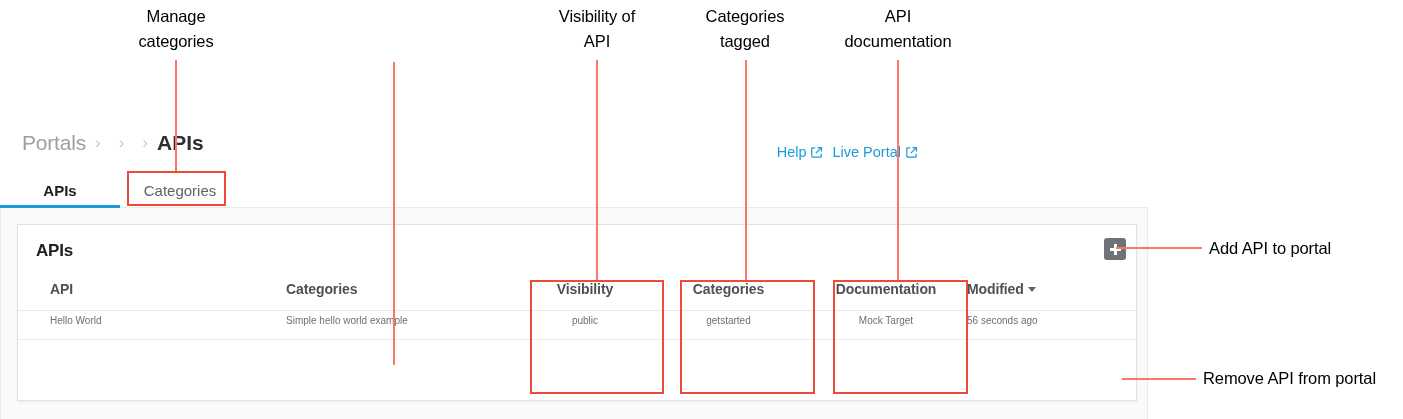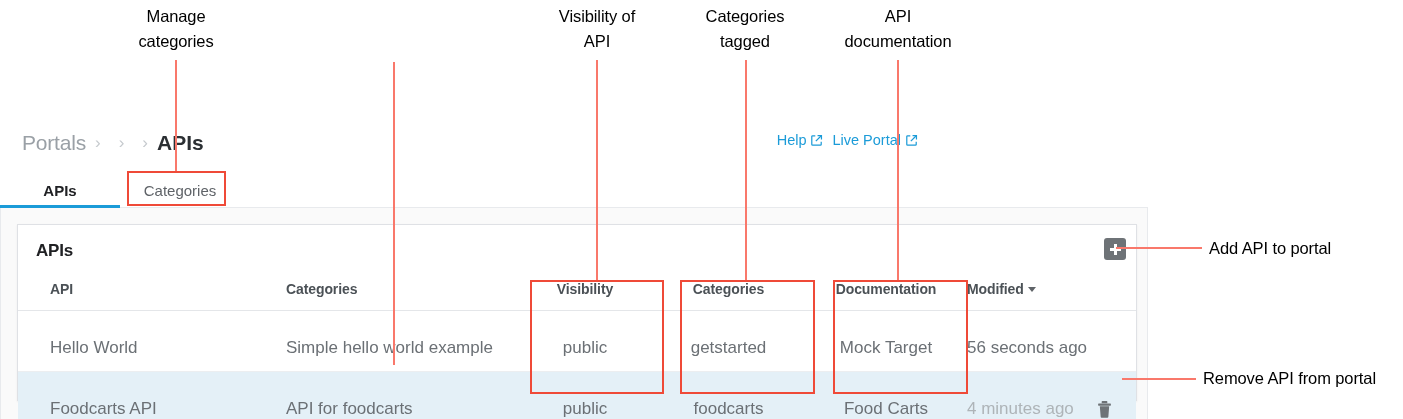--- a/index.html
+++ b/index.html
@@ -96,21 +96,21 @@
     width: 0; height: 0;
     border-left: 4.5px solid transparent;
     border-right: 4.5px solid transparent;
     border-top: 5px solid #8b9096;
     margin-left: 22px;
   }
 
   
   .top-links {
     position: absolute;
-    right: 18px; top: 28px;
+    right: 18px; top: 40px;
     display: flex;
     align-items: center;
     gap: 9px;
     font-size: 14.5px;
   }
   .top-link {
     color: #1b9bd8;
     text-decoration: none;
     display: inline-flex;
     align-items: center;
@@ -215,23 +215,23 @@
     font-size: 14px;
     font-weight: 700;
     color: #4b5156;
     text-align: left;
     padding: 0 0 13px 0;
     border-bottom: 1px solid #e4e6e9;
     letter-spacing: -0.1px;
     white-space: nowrap;
   }
   table.api-table td {
-    font-size: 17px;
+    font-size: 10px;
     color: #6b7075;
-    padding: 27px 0 13px 0;
+    padding: 4px 0 13px 0;
     border-bottom: 1px solid #eceef0;
     white-space: nowrap;
   }
   tr.row-selected td {
     background: #e4f0f7;
     border-bottom: 1px solid #d6e6f0;
   }
   .col-api      { width: 268px; padding-left: 32px !important; }
   .col-desc     { width: 232px; }
   .col-vis      { width: 134px; text-align: center !important; }
@@ -330,39 +330,20 @@
             <td class="col-desc">Simple hello world example</td>
             <td class="col-vis">public</td>
             <td class="col-cat">getstarted</td>
             <td class="col-doc">Mock Target</td>
             <td class="col-mod">
               <div class="mod-cell">
                 <span>56 seconds ago</span>
               </div>
             </td>
           </tr>
-          <tr class="row-selected">
-            <td class="col-api">Foodcarts API</td>
-            <td class="col-desc">API for foodcarts</td>
-            <td class="col-vis">public</td>
-            <td class="col-cat">foodcarts</td>
-            <td class="col-doc">Food Carts</td>
-            <td class="col-mod">
-              <div class="mod-cell">
-                <span class="mod-muted">4 minutes ago</span>
-                <span class="trash">
-                  <svg viewBox="0 0 16 18" width="15" height="17">
-                    <rect x="5" y="0" width="6" height="2.4" rx="0.6" fill="#6e7377"></rect>
-                    <rect x="1.2" y="2.6" width="13.6" height="2.3" rx="0.6" fill="#6e7377"></rect>
-                    <path d="M3 5.6h10l-0.9 11.2a1 1 0 0 1-1 0.9H4.9a1 1 0 0 1-1-0.9z" fill="#6e7377"></path>
-                  </svg>
-                </span>
-              </div>
-            </td>
-          </tr>
         </tbody>
       </table>
     </div>
   </div>
 
   <div class="ann-label" style="left:106px; top:4px; width:140px;">Manage
 categories</div>
   <div class="ann-label" style="left:527px; top:4px; width:140px;">Visibility of
 API</div>
   <div class="ann-label" style="left:675px; top:4px; width:140px;">Categories

